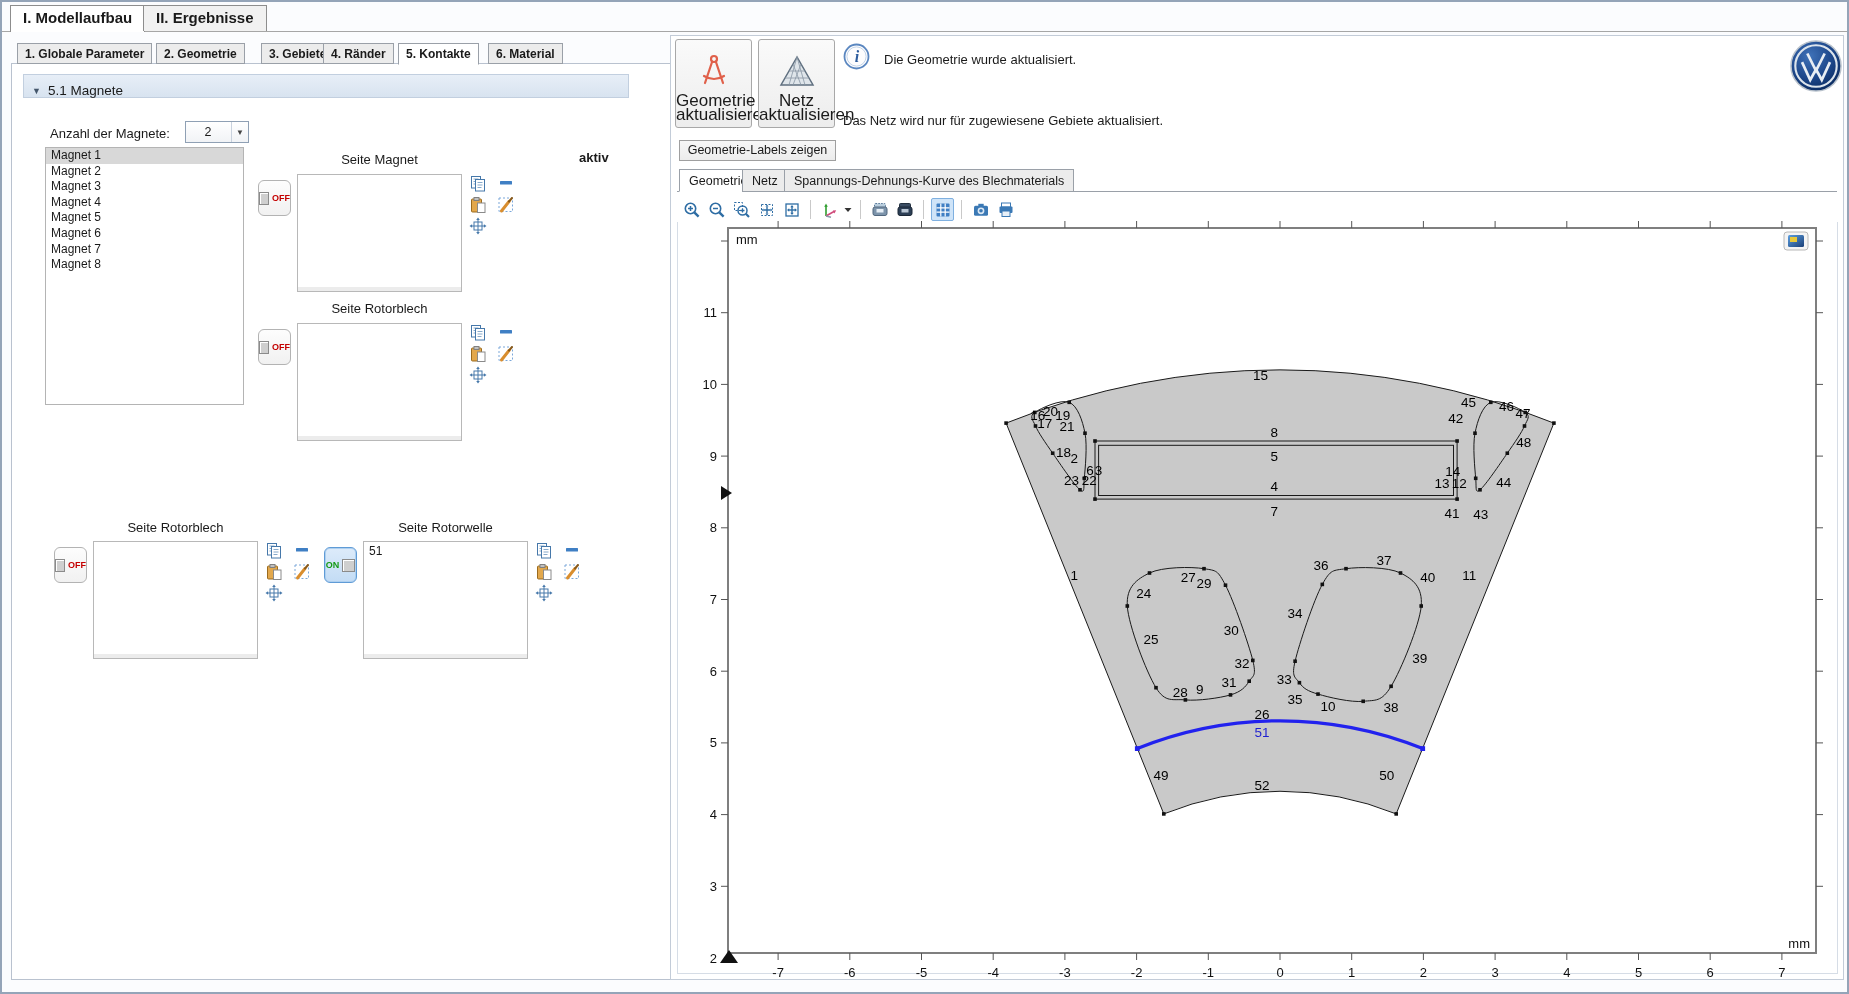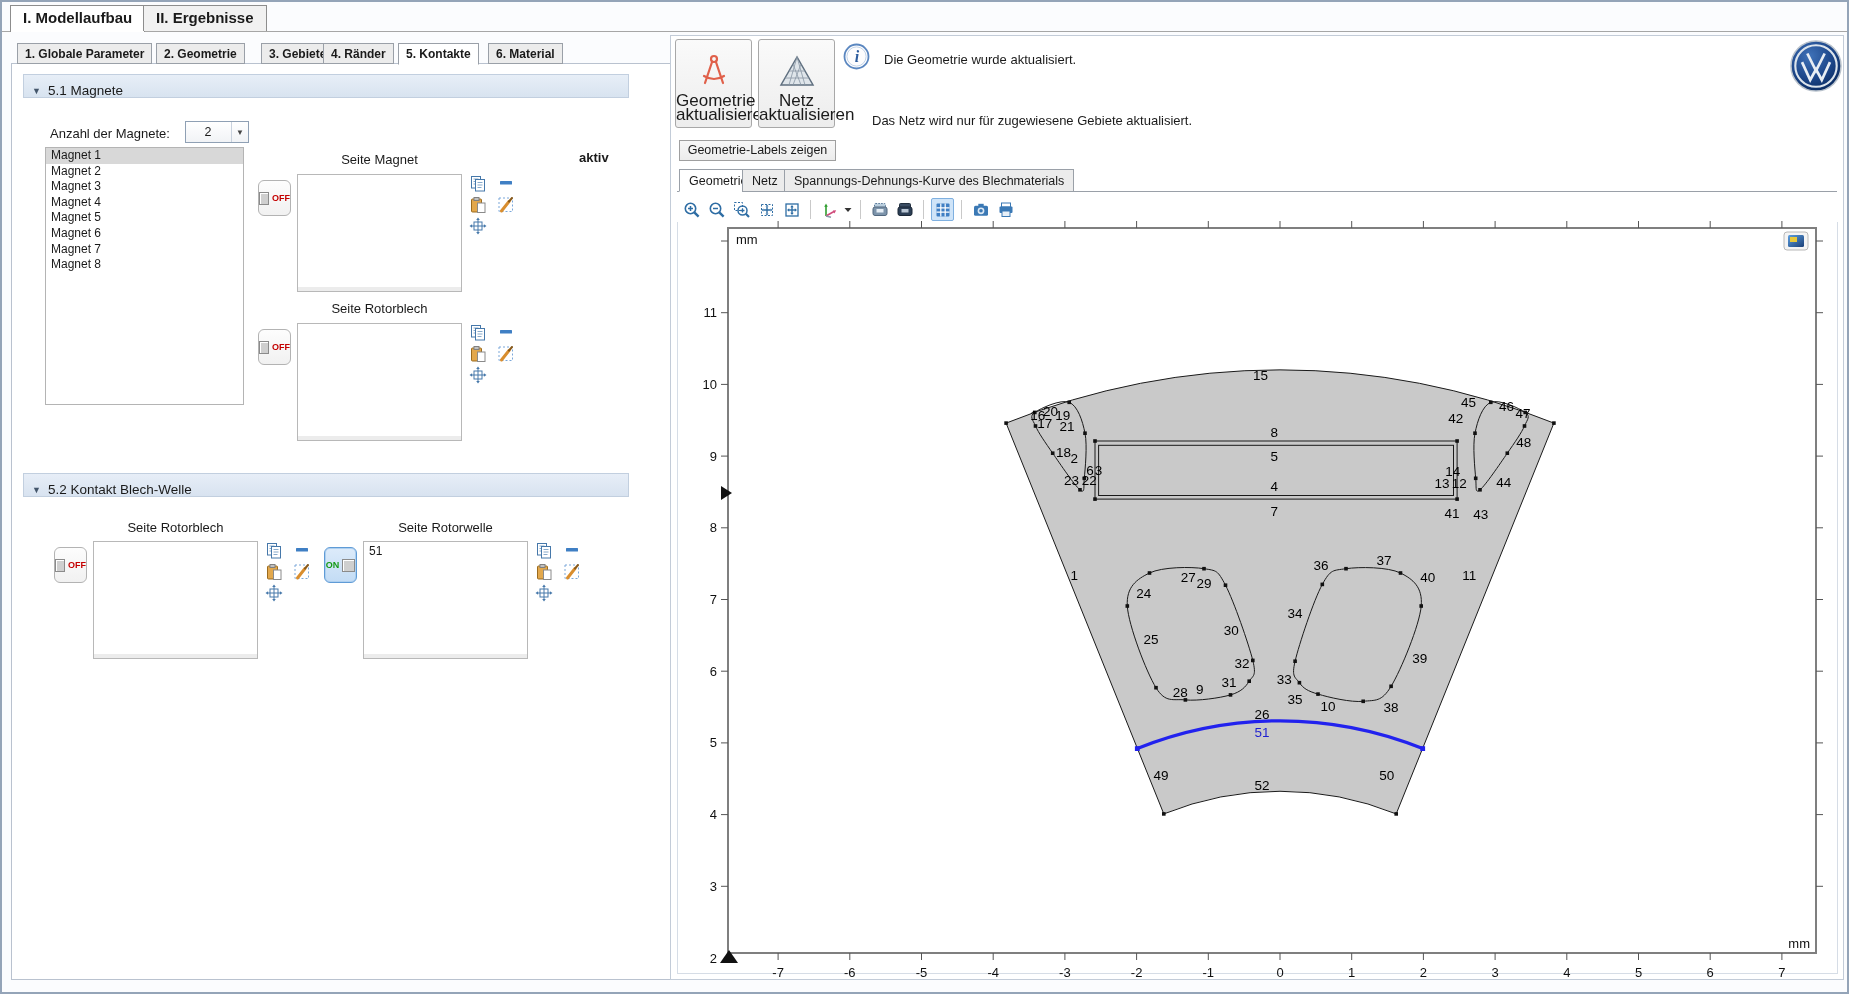--- a/index.html
+++ b/index.html
@@ -214,23 +214,20 @@
         </div>
         <div class="irow">
           <span class="ic"><svg viewBox="0 0 18 18">
               <rect x="5" y="5" width="8" height="8" fill="none" stroke="#4678aa"></rect>
               <path d="M9 2.5v13M2.5 9h13" stroke="#4678aa"></path>
               <path d="M9 0.5l1.8 2.6h-3.6zM9 17.5l1.8-2.6h-3.6zM0.5 9l2.6-1.8v3.6zM17.5 9l-2.6-1.8v3.6z" fill="#4678aa"></path>
             </svg></span>
         </div>
       </div>
 
-    <div class="sechdr" style="top:409px;">
-      <span class="tri">▼</span><span>5.2 Kontakt Blech-Welle</span>
-    </div>
 
     <div class="lbl" style="left:81px; top:456px; width:165px; text-align:center;">Seite Rotorblech</div>
     <div class="togglebtn" style="left:42px; top:483px;">
       <span class="sq"></span>
       <span class="t-off">OFF</span>
     </div>
     <div class="selbox" style="left:81px; top:477px; width:165px; height:118px;">
         <div class="content"></div>
       </div>
     <div class="selicons" style="left:253px; top:478px;">
@@ -332,21 +329,21 @@
     </div>
 
     <div class="infoicon" style="left:172px; top:7px;">
       <svg width="27" height="27" viewBox="0 0 27 27">
         <circle cx="13.5" cy="13.5" r="12" fill="#fdfdfe" stroke="#5b87c0" stroke-width="1.8"></circle>
         <circle cx="13.5" cy="13.5" r="9.6" fill="none" stroke="#c3d4e8" stroke-width="1"></circle>
         <text x="14" y="19" text-anchor="middle" font-family="Liberation Serif, serif" font-style="italic" font-weight="bold" font-size="16" fill="#2e5d9e">i</text>
       </svg>
     </div>
     <div class="msg" style="left:213px; top:16px;">Die Geometrie wurde aktualisiert.</div>
-    <div class="msg" style="left:172px; top:77px;margin-left:29px;">Das Netz wird nur für zugewiesene Gebiete aktualisiert.</div>
+    <div class="msg" style="left:172px; top:77px;">Das Netz wird nur für zugewiesene Gebiete aktualisiert.</div>
 
     <div class="flatbtn" style="left:8px; top:104px; width:157px;">Geometrie-Labels zeigen</div>
 
     <div class="gtab active" style="left:8px; top:133px;">Geometrie</div>
     <div class="gtab" style="left:71px; top:133px;">Netz</div>
     <div class="gtab" style="left:113px; top:133px;">Spannungs-Dehnungs-Kurve des Blechmaterials</div>
     <div class="gtabline" style="top:155px;"></div>
 
     <div class="gtoolbar" id="gtoolbar" style="top:160px;">
         <div class="tool">

